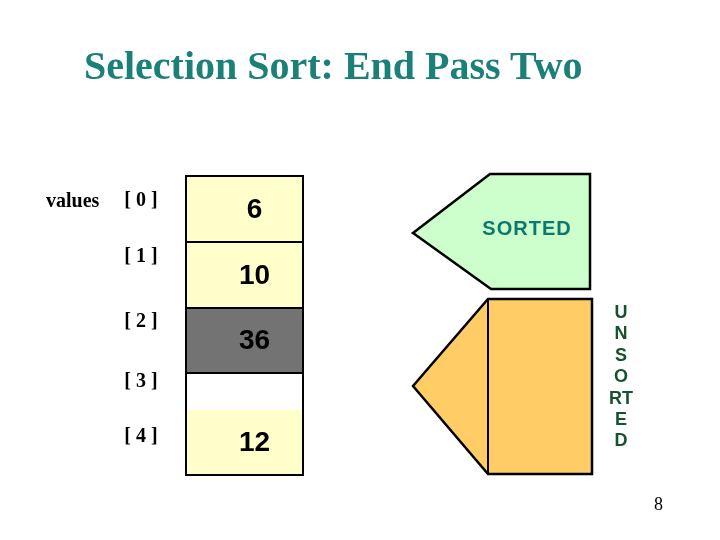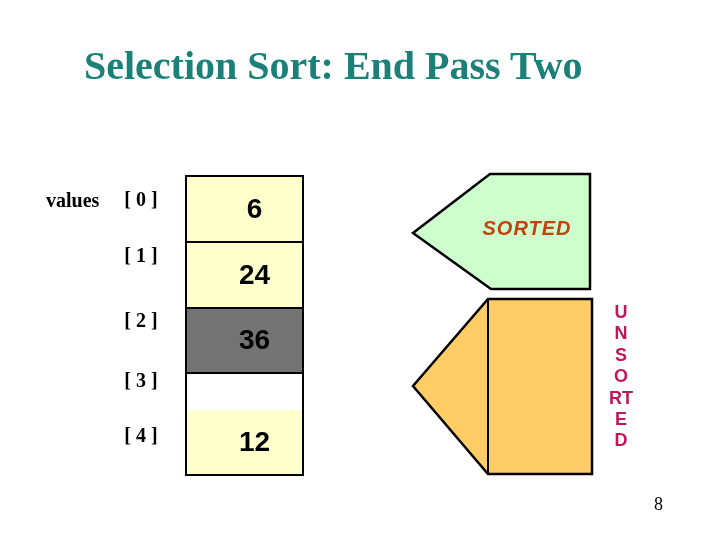--- a/index.html
+++ b/index.html
@@ -74,22 +74,21 @@
 
   .sorted-label {
     position: absolute;
     left: 462px;
     top: 217px;
     width: 130px;
     text-align: center;
     font-weight: bold;
     font-size: 20px;
     letter-spacing: 1px;
-    color: #c2410c;
-    font-style: italic;
+    color: #0f766e;
   }
 
   .unsorted-label {
     position: absolute;
     left: 609px;
     top: 302px;
     width: 24px;
     text-align: center;
     font-weight: bold;
     font-size: 18px;
@@ -119,38 +118,38 @@
   <div class="index-label" style="top:244px">[ 1 ]</div>
   <div class="index-label" style="top:309px">[ 2 ]</div>
   <div class="index-label" style="top:369px">[ 3 ]</div>
   <div class="index-label" style="top:424px">[ 4 ]</div>
 
   <div class="array-table">
     <div class="array-cell" style="background: rgb(255, 255, 204);">
       <span class="cell-value">6</span>
     </div>
     <div class="array-cell" style="background: rgb(255, 255, 204);">
-      <span class="cell-value">24</span>
+      <span class="cell-value">10</span>
     </div>
     <div class="array-cell" style="background: #737373;">
       <span class="cell-value">36</span>
     </div>
     <div class="array-cell" style="background: rgb(255, 255, 204);">
       <span class="cell-value">12</span>
     </div>
   </div>
 
   <svg class="arrow-svg" style="left:407px; top:167px;" width="186" height="125" viewBox="0 0 186 125">
     <polygon points="183,7 83,7 6,66 84,122 183,122" stroke="#000000" stroke-width="2.5" stroke-linejoin="miter" fill="#ccffcc"></polygon>
   </svg>
 
   <div class="sorted-label">SORTED</div>
 
   <svg class="arrow-svg" style="left:407px; top:292px;" width="190" height="188" viewBox="0 0 190 188">
     <polygon points="185,7 81,7 6,94 81,182 185,182" stroke="#000000" stroke-width="2.5" stroke-linejoin="miter" fill="#ffcc66"></polygon>
     <line x1="81" y1="7" x2="81" y2="182" stroke="#000000" stroke-width="2"></line>
   </svg>
 
-  <div class="unsorted-label" style="color: #be185d;">UNSORTED</div>
+  <div class="unsorted-label" style="color: #14532d;">UNSORTED</div>
 
   <div class="page-number">8</div>
 
 </div>
 
 </body></html>

